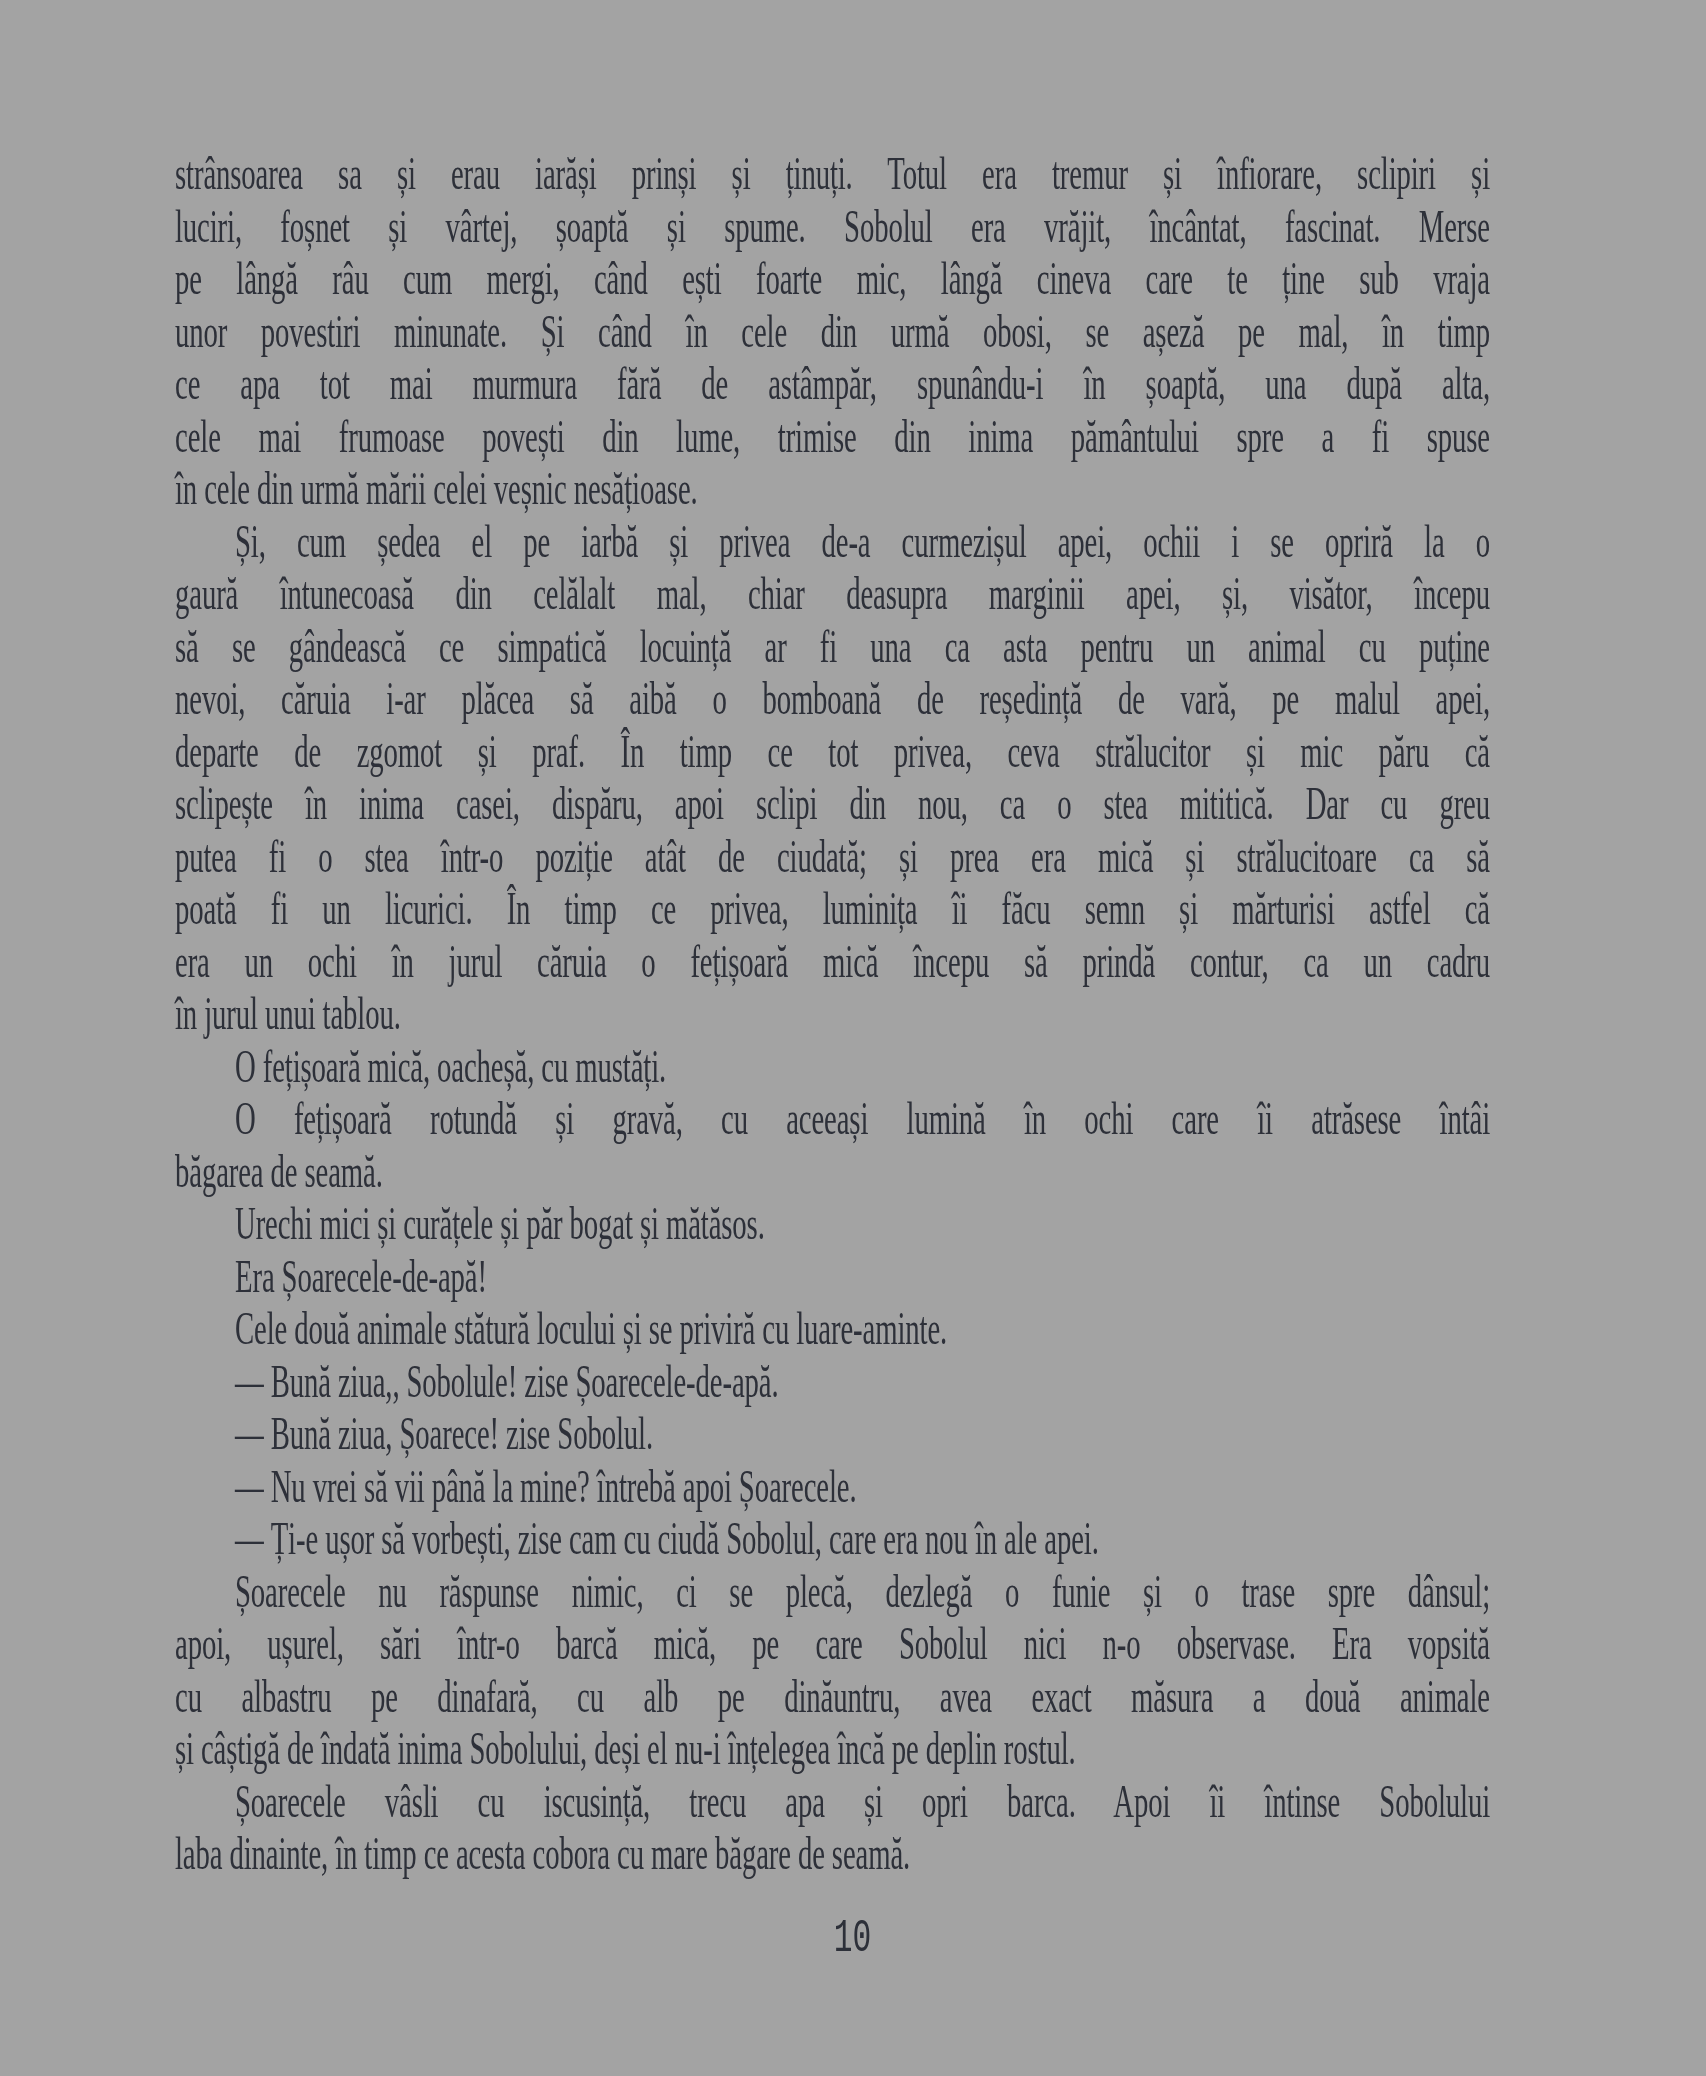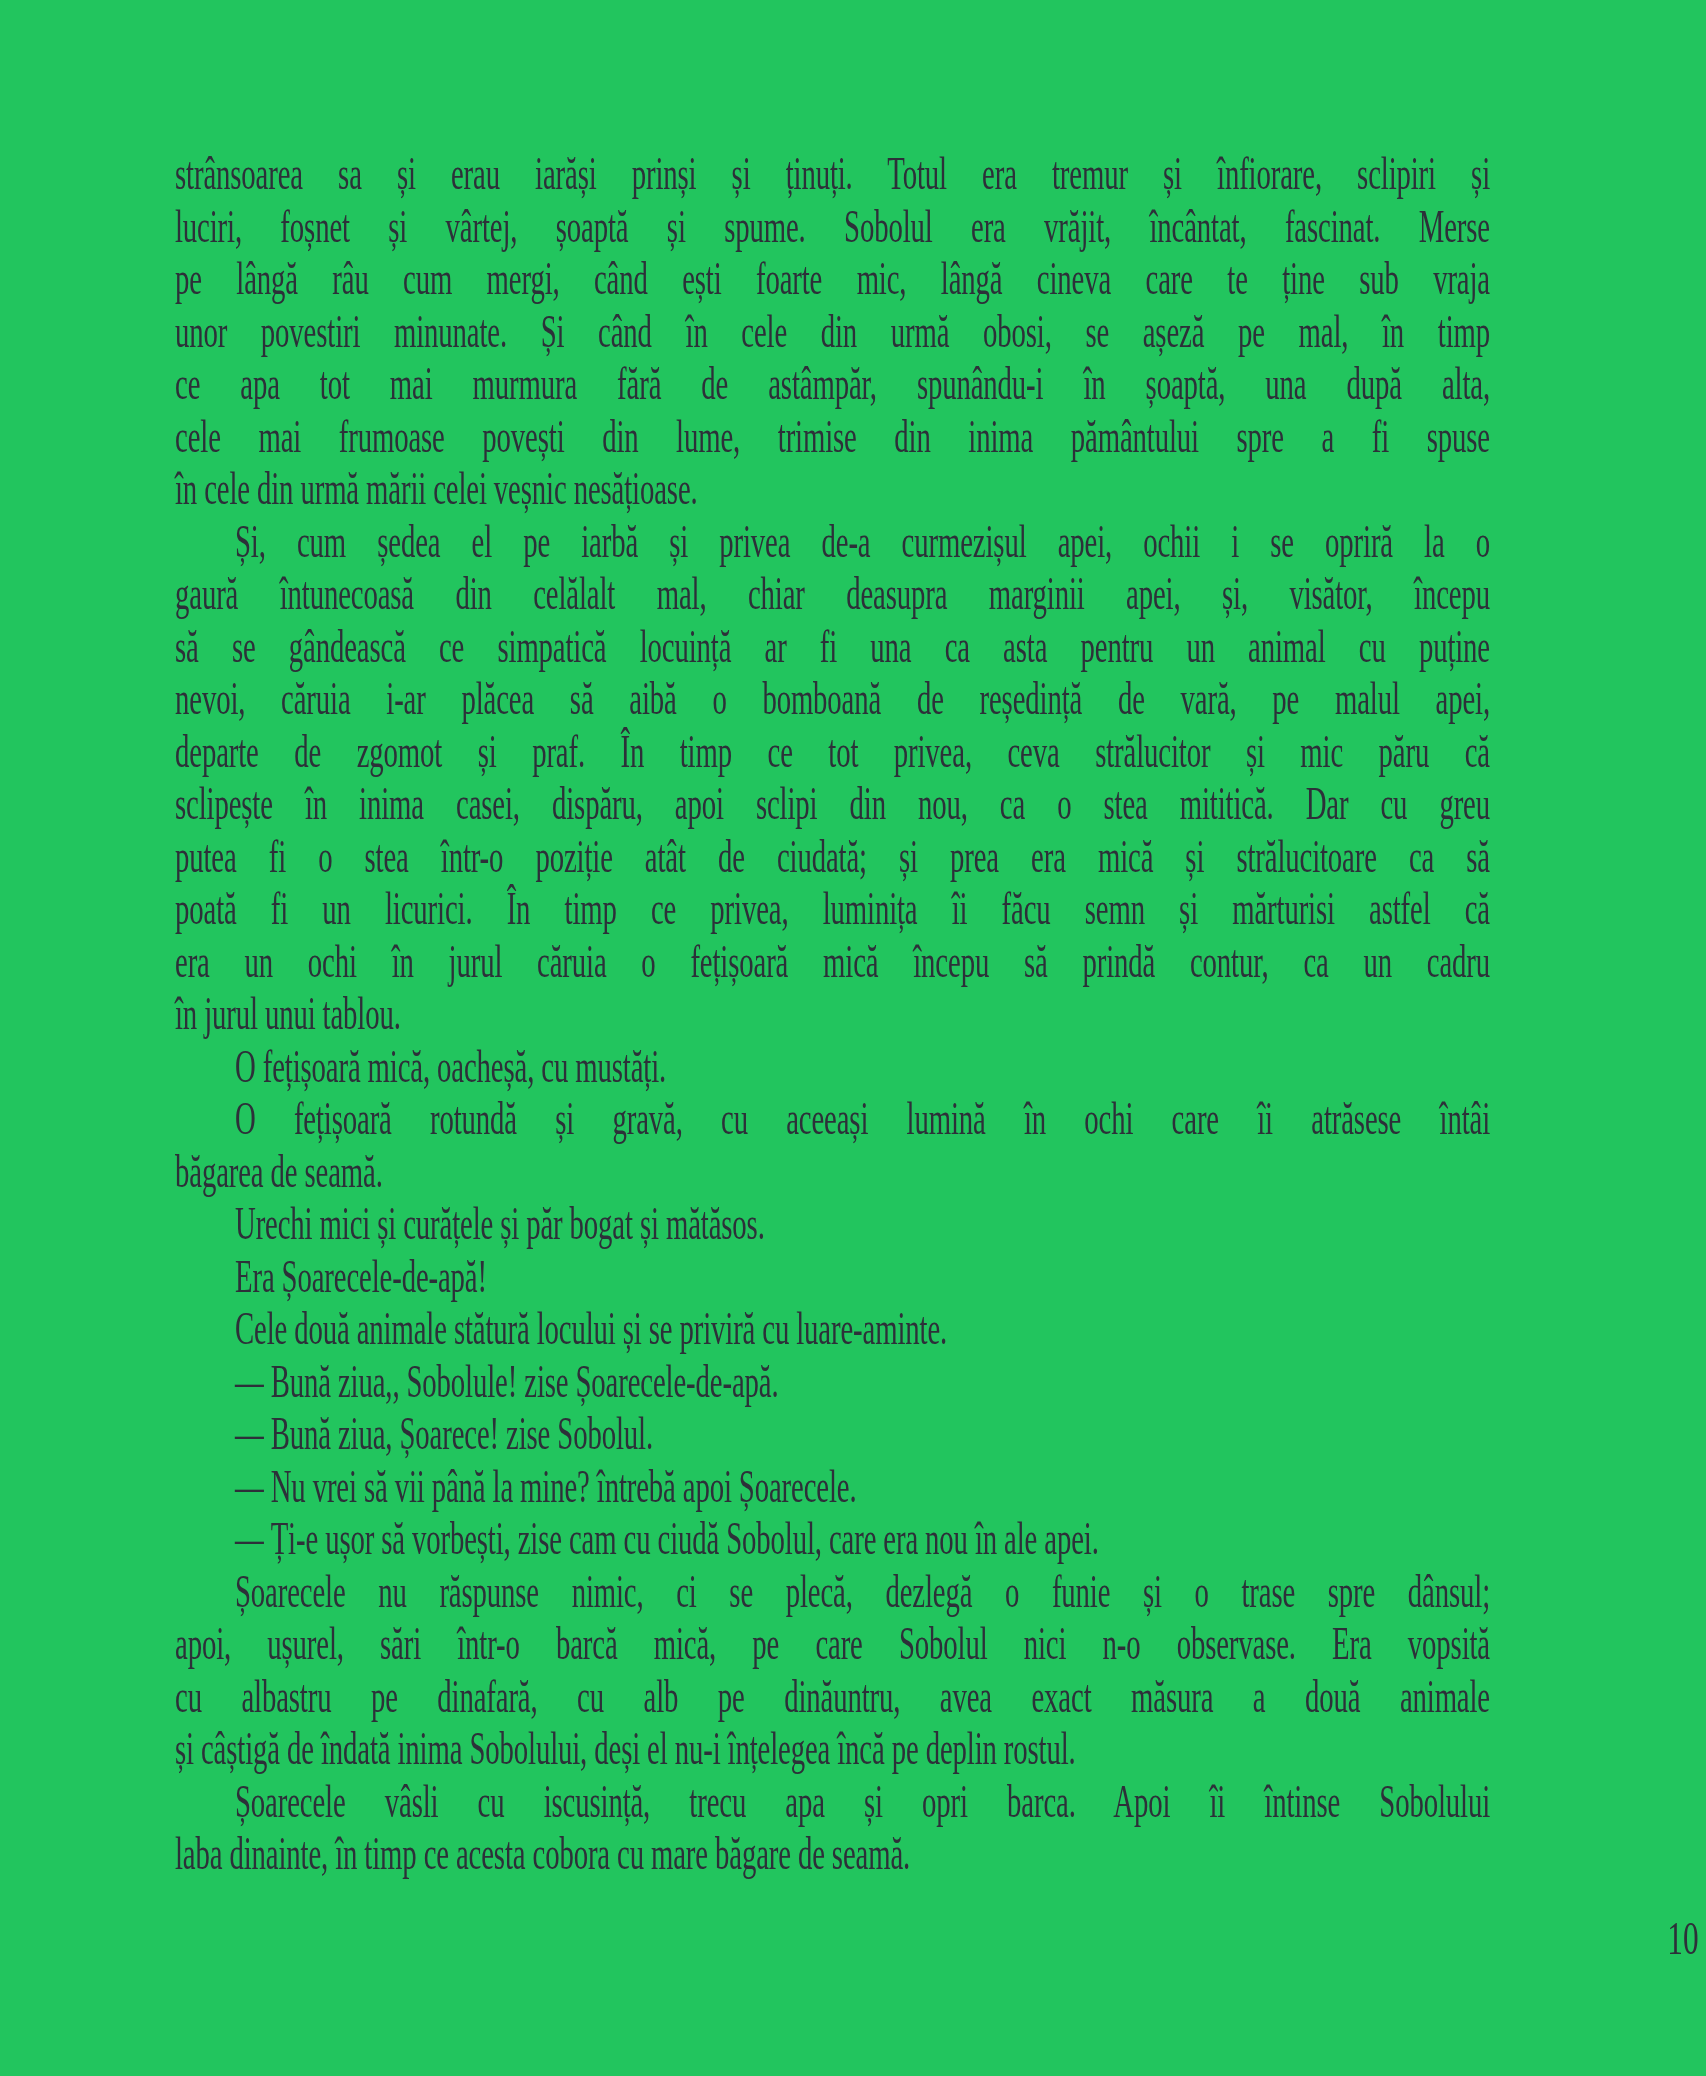--- a/index.html
+++ b/index.html
@@ -4,21 +4,21 @@
 <style>
   html, body {
     margin: 0;
     padding: 0;
     background: #ffffff;
   }
   .page {
     position: relative;
     width: 1706px;
     height: 2076px;
-    background: #22c55e;
+    background: #a3a3a3;
     overflow: hidden;
     font-family: "Liberation Serif", "DejaVu Serif", serif;
   }
   
   .text-block-outer {
     position: absolute;
     left: 175px;
     top: 148px;
     width: 1316px;
   }
@@ -44,24 +44,25 @@
     text-indent: 96px;
   }
   .line.last {
     text-align-last: left;
   }
   .folio {
     position: absolute;
     left: 0;
     right: 0;
     top: 1916px;
-    text-align: right;
+    text-align: center;
     color: #2d3039;
     font-size: 46px;
     line-height: 46px;
+    font-family: Liberation Mono, monospace;
   }
   .folio-num {
     display: inline-block;
     transform: scaleX(0.68);
     transform-origin: 50% 50%;
   }
 </style>
 </head>
 <body>
 

